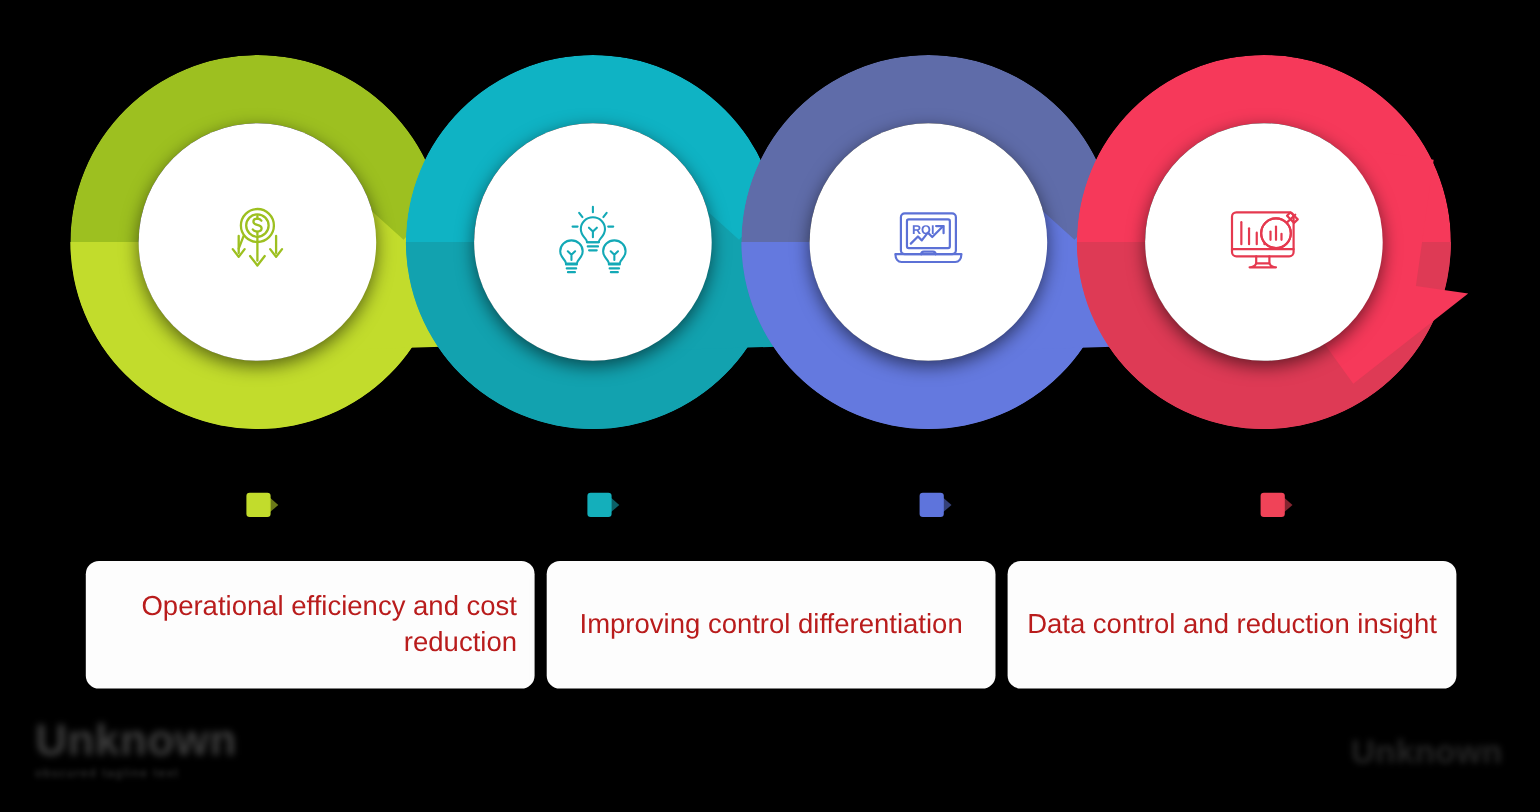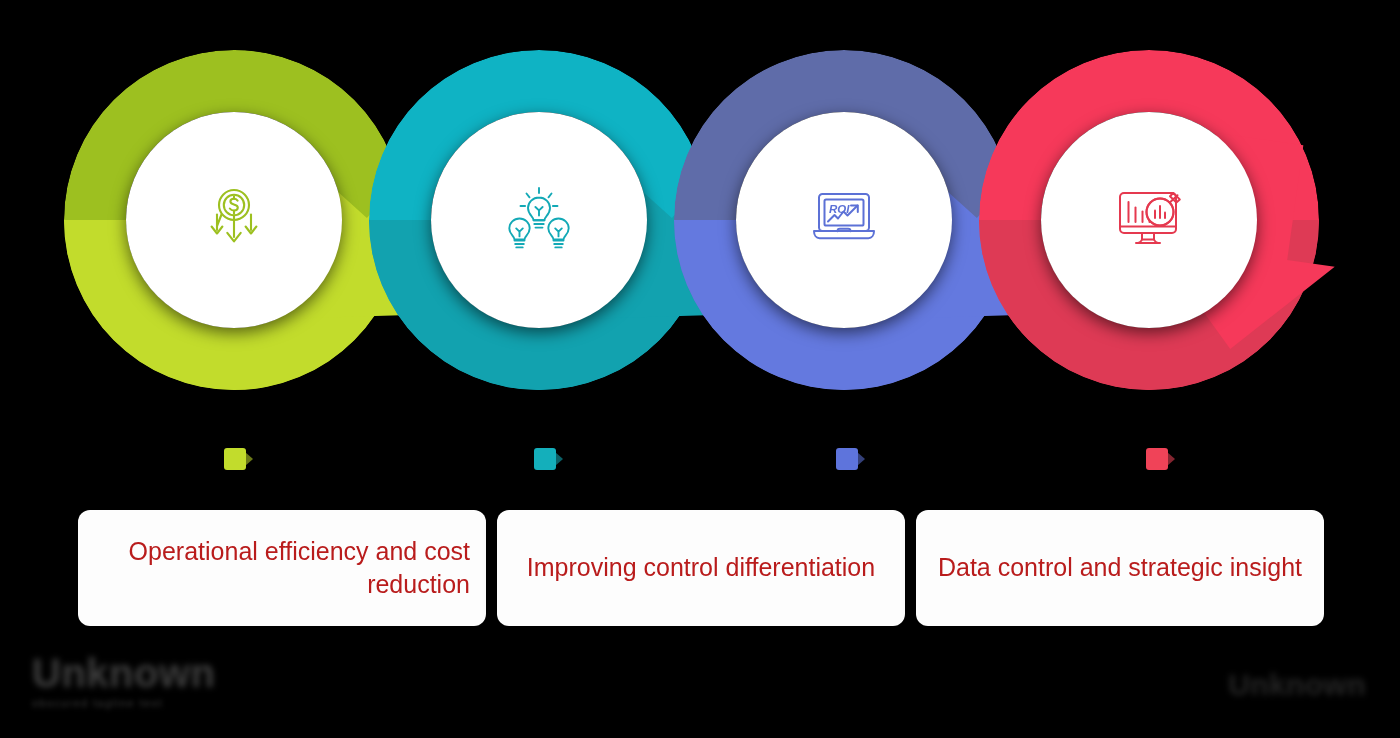--- a/index.html
+++ b/index.html
@@ -16,21 +16,20 @@
   .ring-unit { position:absolute; top:20px; width:400px; height:400px; }
   .ring-svg { position:absolute; left:0; top:0; width:400px; height:400px; overflow:visible; }
 
   .hub {
     position:absolute; left:50%; top:50%;
     width:216px; height:216px; margin:-108px 0 0 -108px;
     background:#ffffff; border-radius:50%;
     box-shadow:0 5px 16px rgba(0,0,0,.55);
     display:flex; align-items:center; justify-content:center;
     z-index:5;
-    font-style:italic;
   }
   .hub svg { display:block; }
 
   
   .marker {
     position:absolute; width:22px; height:22px; border-radius:3px;
     top:448px; z-index:6;
   }
   .marker::after{
     content:""; position:absolute; right:-7px; top:4px;
@@ -221,21 +220,21 @@
   <div class="marker" style="left:1146px; background:#F04358; color:#F04358;"></div>
 
   <div class="cards">
     <div class="card">
       <div class="card-text">Operational efficiency and cost reduction</div>
     </div>
     <div class="card">
       <div class="card-text">Improving control differentiation</div>
     </div>
     <div class="card">
-      <div class="card-text">Data control and strategic insight</div>
+      <div class="card-text">Data control and reduction insight</div>
     </div>
   </div>
 
   <div class="logo-left">
     <div class="lw">Unknown</div>
     <div class="ls">obscured tagline text</div>
   </div>
   <div class="logo-right">Unknown</div>
 
 </div>

